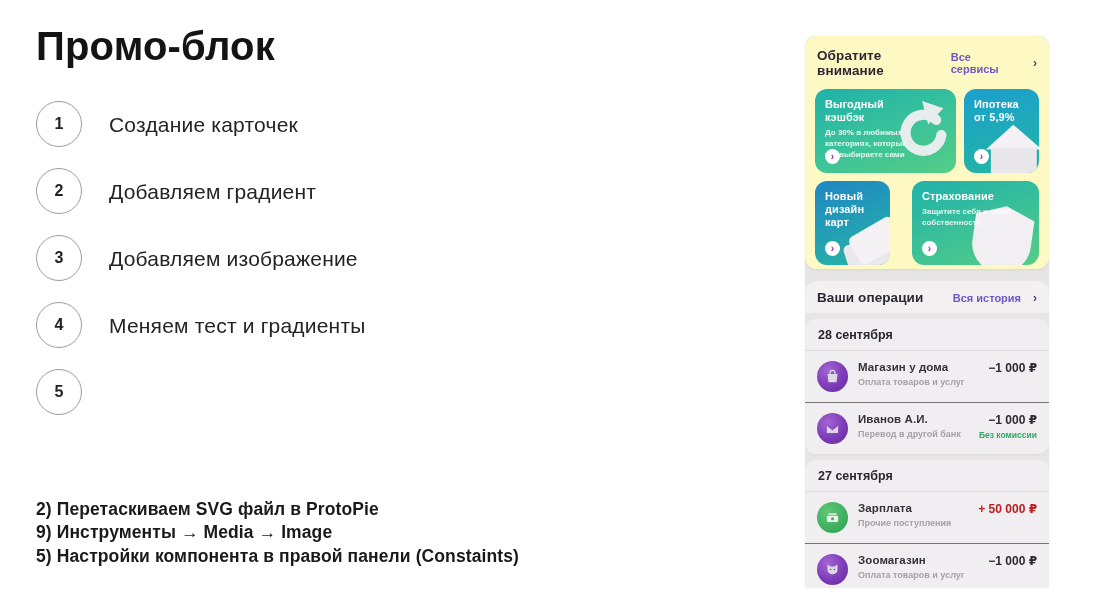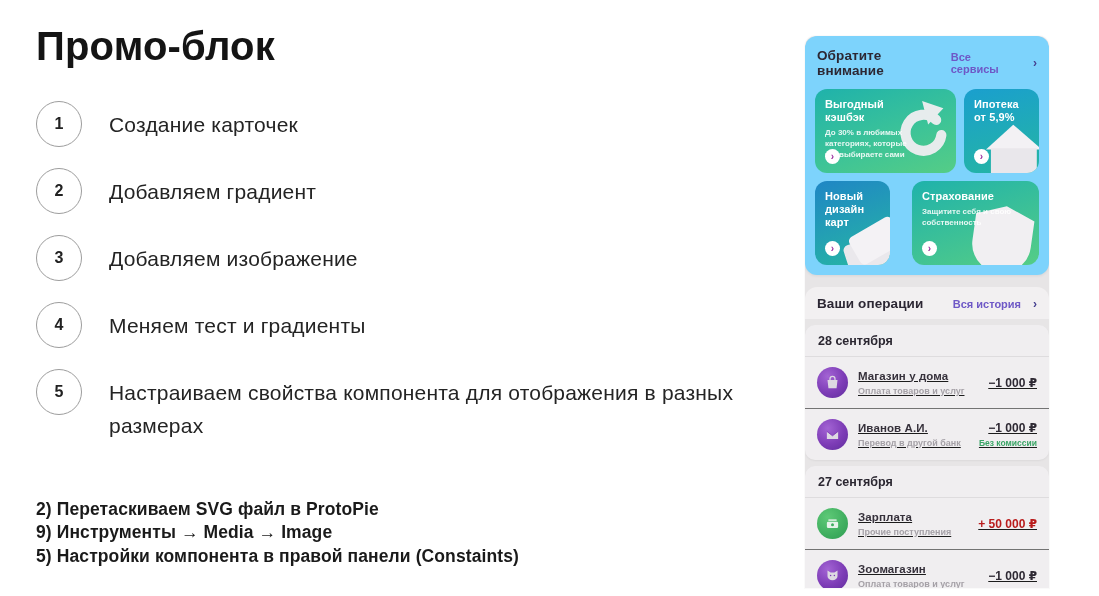--- a/index.html
+++ b/index.html
@@ -38,21 +38,21 @@
     box-shadow:0 0 0 1px rgba(0,0,0,.02);
   }
 
   .panel-header { display:flex; align-items:center; justify-content:space-between; }
   .panel-title { font-size:13.5px; font-weight:800; color:#2c2733; letter-spacing:.1px; }
   .panel-link { display:flex; align-items:center; cursor:pointer; }
   .panel-link .link-label { font-size:11px; font-weight:700; color:#6e58c6; }
   .panel-link .link-chevron { margin-left:12px; font-size:12px; font-weight:800; color:#46408f; line-height:1; }
 
   .promo-panel {
-    background:#7dd3fc; border-radius:12px; padding:12px 10px 10px;
+    background:#fef9c3; border-radius:12px; padding:12px 10px 4px;
     box-shadow:0 1px 3px rgba(0,0,0,.07);
   }
   .promo-panel .panel-header { padding:0 2px 11px; }
 
   .promo-row { display:flex; gap:8px; }
   .promo-row + .promo-row { margin-top:8px; }
   .promo-card {
     position:relative; height:84px; border-radius:12px; overflow:hidden;
     color:#fff; padding:9px 10px; cursor:pointer;
   }
@@ -72,21 +72,21 @@
   
   .ops { margin-top:12px; }
   .ops-header {
     background:#f2f0f1; border-radius:12px 12px 0 0; padding:9px 12px 8px;
   }
   .group {
     background:#f0eef0; border-radius:10px; margin-top:6px; overflow:hidden;
     box-shadow:0 1px 2px rgba(0,0,0,.05);
   }
   .group-date { font-size:12.5px; font-weight:800; color:#2b2731; padding:9px 13px 8px; border-bottom:1px solid #dedcde; }
-  .tx-row { display:flex; align-items:center; padding:10px 12px; cursor:pointer;text-decoration:underline; }
+  .tx-row { display:flex; align-items:flex-start; padding:10px 12px; cursor:pointer; }
   .tx-row + .tx-row { border-top:1px solid #737373; }
   .tx-icon {
     width:31px; height:31px; flex:0 0 31px; border-radius:50%;
     display:flex; align-items:center; justify-content:center;
   }
   .tx-icon.purple { background:radial-gradient(circle at 35% 30%,#a364d4 0%,#7d3cb6 55%,#5e2c9c 100%); }
   .tx-icon.green  { background:radial-gradient(circle at 35% 30%,#5ec977 0%,#3fae5f 60%,#2f9b52 100%); }
   .tx-main { margin-left:10px; min-width:0; }
   .tx-name { font-size:11.5px; font-weight:800; color:#36313b; letter-spacing:.1px; white-space:nowrap; }
   .tx-desc { font-size:9px; font-weight:600; color:#a5a1a7; margin-top:4px; white-space:nowrap; }
@@ -115,21 +115,20 @@
     <div class="step">
       <div class="step-circle">3</div>
       <div class="step-text">Добавляем изображение</div>
     </div>
     <div class="step">
       <div class="step-circle">4</div>
       <div class="step-text">Меняем тест и градиенты</div>
     </div>
     <div class="step">
       <div class="step-circle">5</div>
-      <div class="step-text">Настраиваем свойства компонента для отображения в разных размерах</div>
     </div>
   </div>
 </div>
 
 <div class="notes">
   <div>2) Перетаскиваем SVG файл в ProtoPie</div>
   <div>9) Инструменты → Media → Image</div>
   <div>5) Настройки компонента в правой панели (Constaints)</div>
 </div>
 

